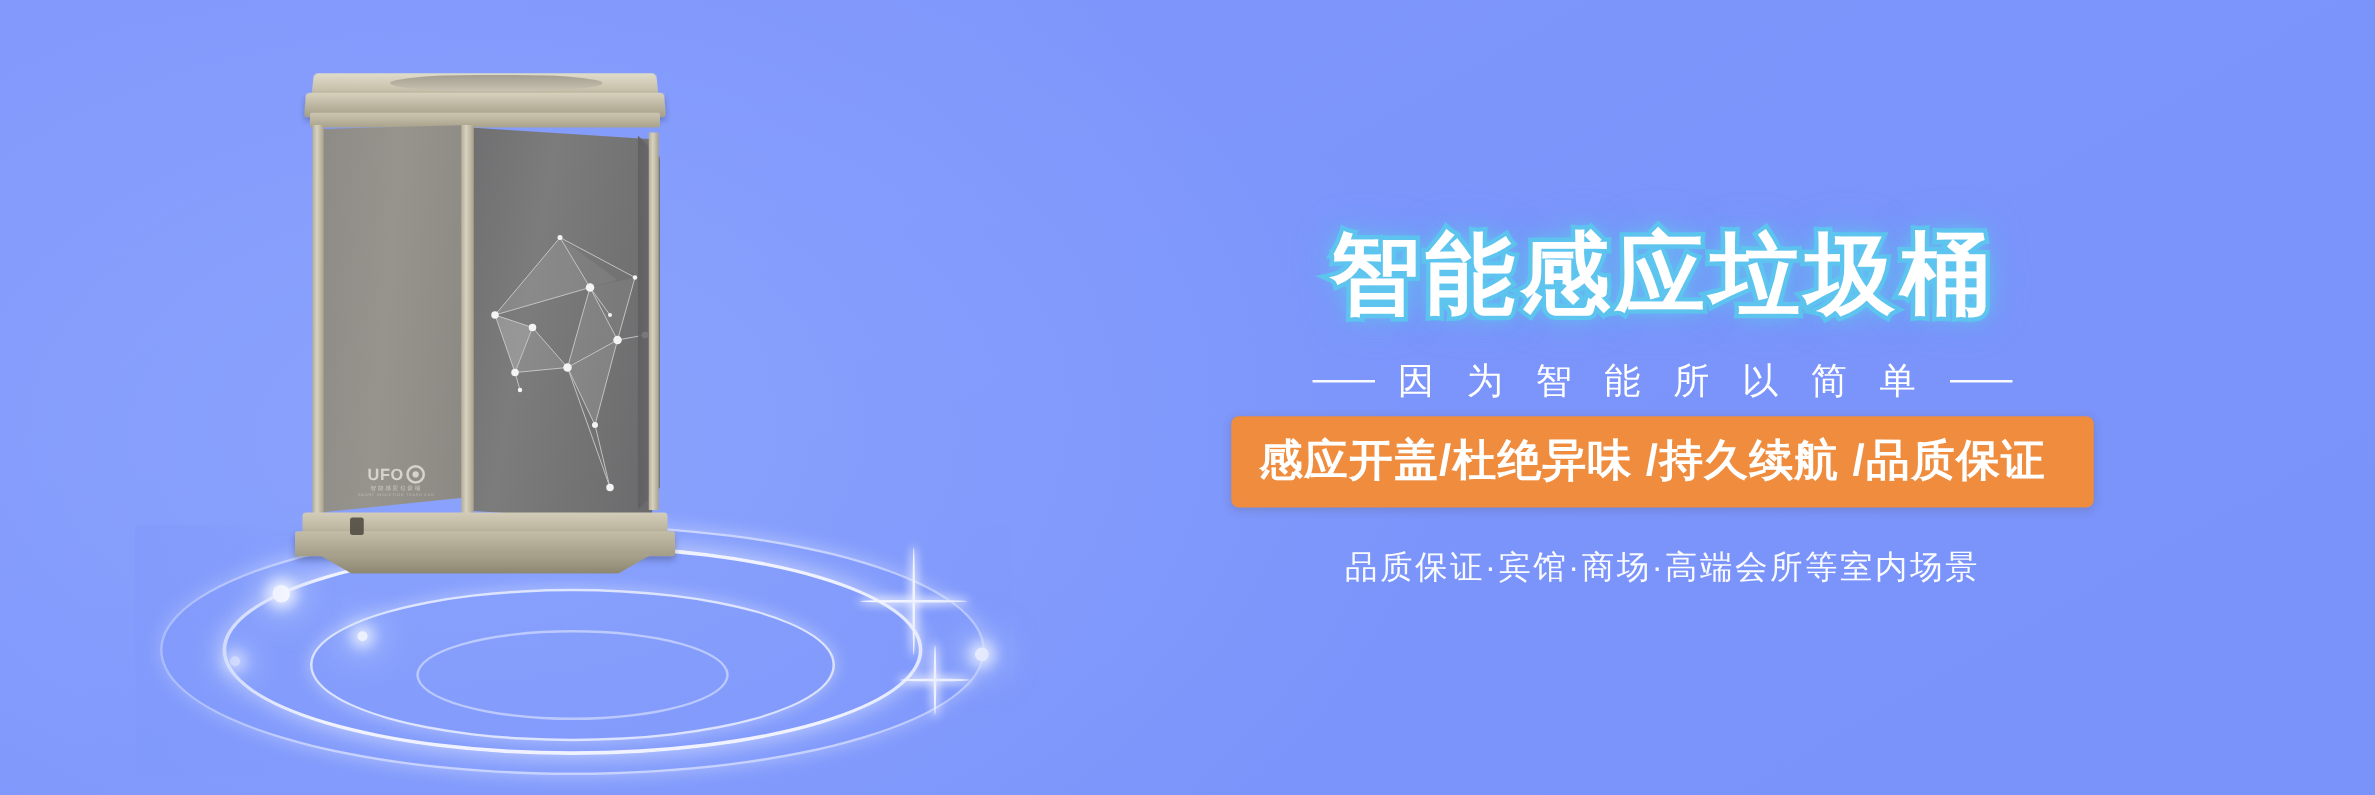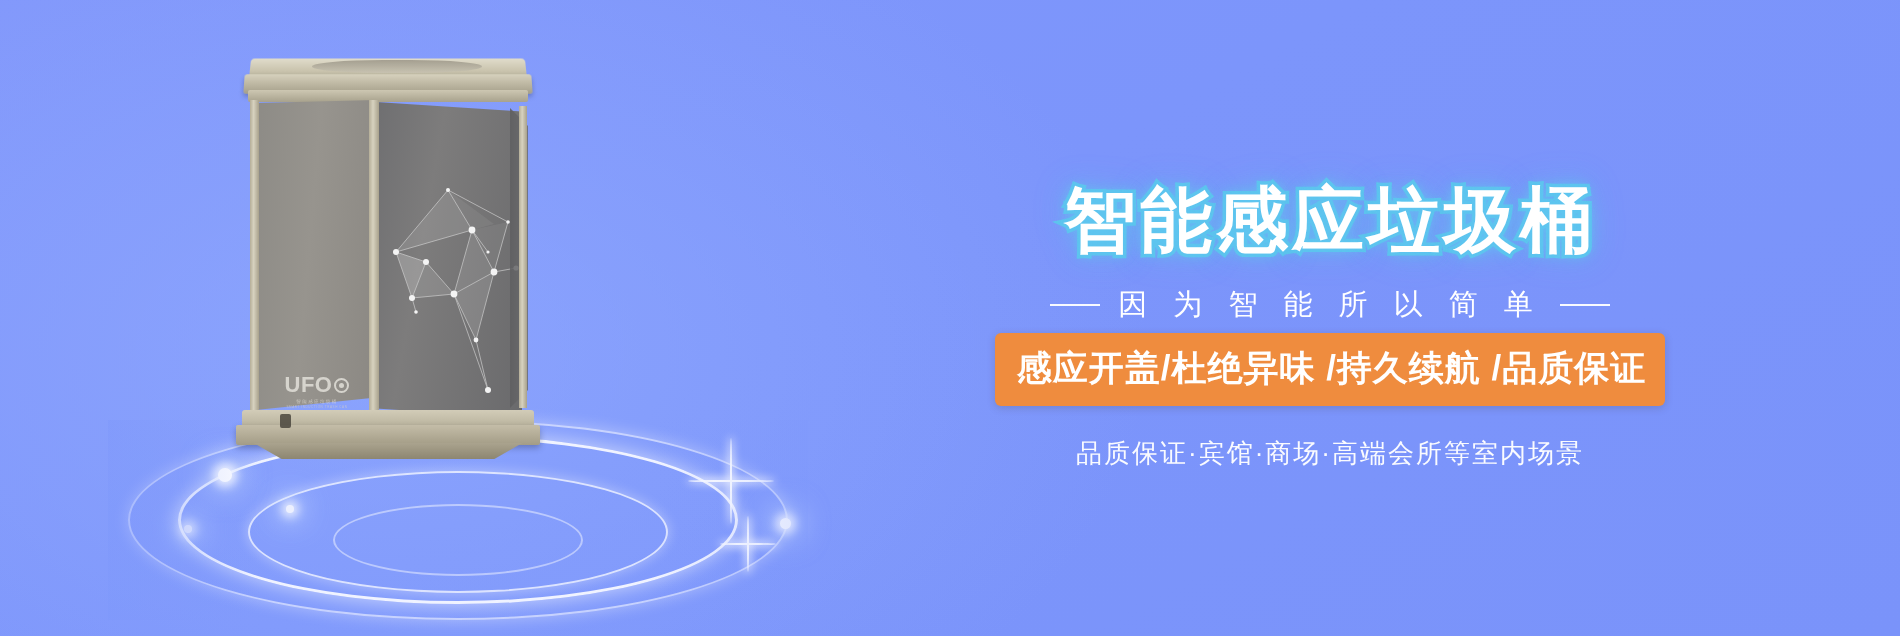--- a/index.html
+++ b/index.html
@@ -173,21 +173,21 @@
   }
 
   
   .bin-logo {
     position:absolute; left:40px; top:272px;
     width:78px; text-align:center;
     opacity:.78;
   }
   .logo-mark {
     display:flex; align-items:center; justify-content:center; gap:2px;
-    color:#e9e7e0; font-size:22px; font-weight:700; letter-spacing:.5px;
+    color:#e9e7e0; font-size:13px; font-weight:700; letter-spacing:.5px;
     font-family:"Liberation Sans",sans-serif;
   }
   .logo-ring {
     width:15px; height:15px; border-radius:50%;
     border:2.5px solid #e9e7e0; position:relative;
   }
   .logo-ring::after {
     content:""; position:absolute; left:3px; top:3px;
     width:5px; height:5px; border-radius:50%; background:#e9e7e0;
   }
@@ -235,21 +235,21 @@
   }
   .dash { display:inline-block; width:50px; height:2px; background:#ffffff; opacity:.95; }
 
   .badge {
     margin-top:8px;
     background:#ef8c3e;
     color:#ffffff;
     font-size:35px;
     font-weight:700;
     letter-spacing:1px;
-    padding:12px 19px 14px 22px;
+    padding:12px 38px 14px 22px;
     border-radius:6px;
     white-space:nowrap;
     box-shadow:0 2px 8px rgba(60,50,20,.18);
   }
 
   .footline {
     margin-top:30px;
     color:#ffffff;
     font-size:26px;
     letter-spacing:2px;

